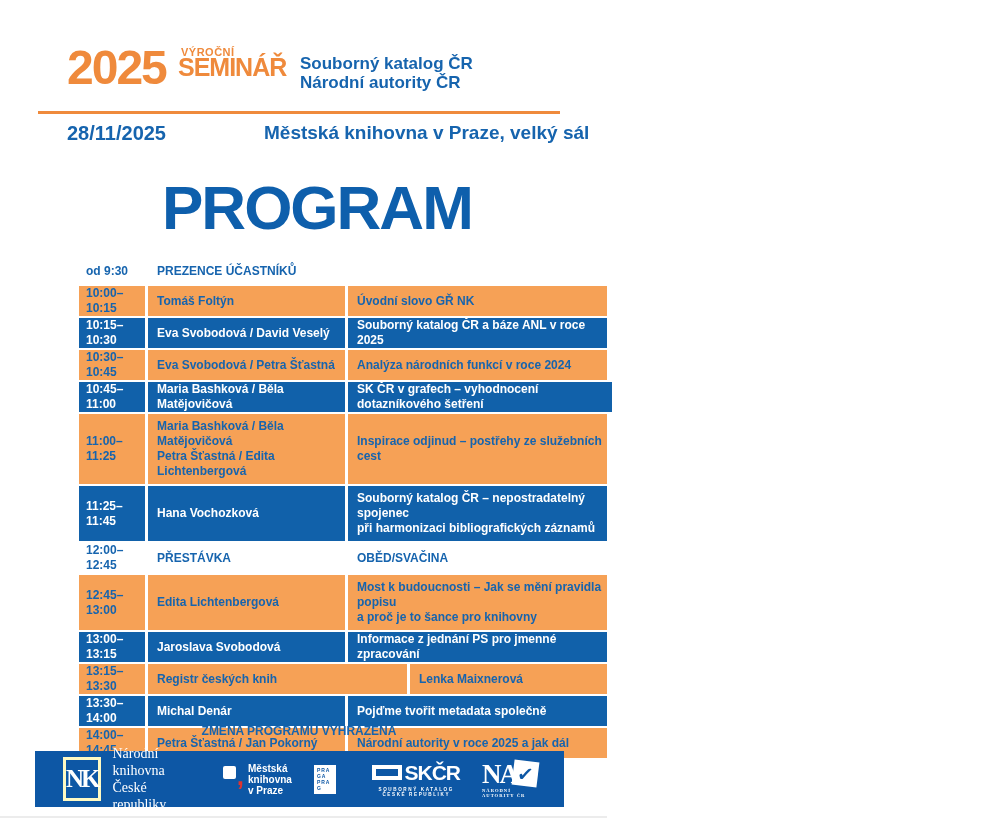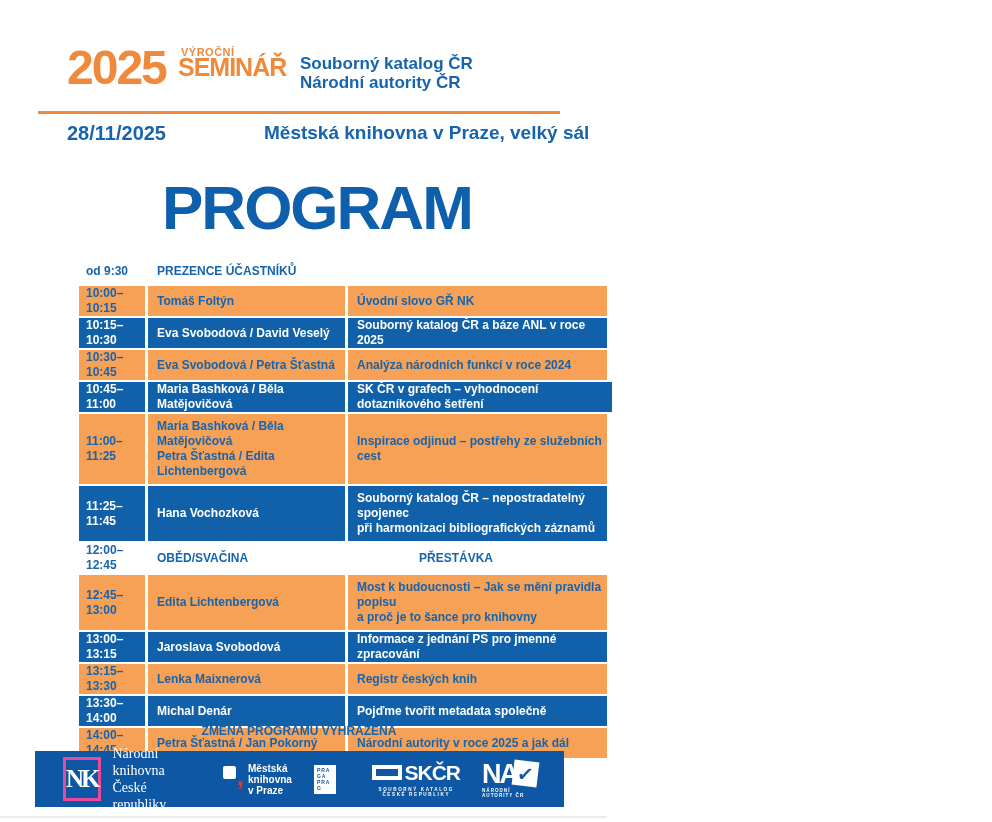--- a/index.html
+++ b/index.html
@@ -33,40 +33,40 @@
   .row.blue .cell{background:#1161AA;color:#fff;}
   .row.plain .cell{background:transparent;color:#1664AE;}
   .row.wide{margin-right:-5px;}
   .row .cell.pad{padding-top:5px;padding-bottom:5px;}
   
   .note{position:absolute;left:35px;top:724px;width:528px;text-align:center;
     font-size:12px;font-weight:bold;color:#1664AE;}
   .logo-bar{position:absolute;left:35px;top:751px;width:529px;height:56px;background:#0D57A5;
     display:flex;align-items:center;padding:0 26px 0 28px;box-sizing:border-box;color:#fff;}
   .lg{display:flex;align-items:center;}
-  .nk-box{width:42px;height:38px;border:3px solid #ec4899;display:flex;align-items:center;
+  .nk-box{width:42px;height:38px;border:3px solid #fef9c3;display:flex;align-items:center;
     justify-content:center;font-family:"Liberation Serif",serif;font-size:25px;
     font-weight:bold;color:#fff;letter-spacing:-3px;}
   .nk-text{font-family:"Liberation Serif",serif;font-size:14px;line-height:17px;
     margin-left:12px;color:#fff;}
   .mk{margin-left:38px;}
   .mk-mark{width:13px;height:13px;background:#fff;border-radius:2px;margin-top:-14px;}
   .mk-comma{color:#E0342F;font-size:26px;font-weight:bold;line-height:10px;margin:-6px 4px 0 1px;}
   .mk-text{font-size:10px;line-height:11px;font-weight:bold;color:#fff;}
   .prague-box{margin-left:22px;width:29px;height:29px;background:#fff;display:flex;
     flex-direction:column;align-items:flex-start;justify-content:center;padding-left:3px;
     box-sizing:border-box;}
   .prague-box div{font-size:5px;line-height:6px;font-weight:bold;color:#0D57A5;letter-spacing:1px;}
   .skcr{margin-left:36px;display:flex;flex-direction:column;align-items:center;}
   .skcr-top{display:flex;align-items:center;}
   .skcr-frame{width:30px;height:15px;border:4px solid #fff;box-sizing:border-box;margin-right:2px;}
   .skcr-abbr{font-size:21px;font-weight:bold;letter-spacing:-1px;color:#fff;}
   .skcr-cap{margin-top:2px;font-size:4.6px;line-height:5.5px;font-weight:bold;
     letter-spacing:1.6px;color:#fff;text-align:center;}
-  .na{margin-left:22px;display:flex;flex-direction:column;}
+  .na{margin-left:22px;display:flex;flex-direction:column;font-family:Liberation Serif, serif;}
   .na-top{display:flex;align-items:center;}
   .na-abbr{font-size:27px;font-weight:bold;letter-spacing:-2px;color:#fff;line-height:26px;}
   .na-check{width:25px;height:25px;background:#fff;transform:rotate(7deg);margin-left:-4px;
     display:flex;align-items:center;justify-content:center;color:#0D57A5;
     font-size:20px;font-weight:bold;}
   .na-cap{font-size:4.6px;letter-spacing:1px;font-weight:bold;color:#fff;margin-top:1px;}
   .page-edge{position:absolute;left:0;top:816px;width:607px;height:2px;background:#ECECEC;}
 </style>
 </head>
 <body>
@@ -119,38 +119,38 @@
         <div class="cell topic">Inspirace odjinud – postřehy ze služebních cest</div>
       </div>
       <div class="row blue">
         <div class="cell time">11:25–11:45</div>
         <div class="cell speaker">Hana Vochozková</div>
         <div class="cell topic pad">Souborný katalog ČR – nepostradatelný spojenec
 při harmonizaci bibliografických záznamů</div>
       </div>
       <div class="row plain">
         <div class="cell time">12:00–12:45</div>
+        <div class="cell speaker">PŘESTÁVKA</div>
         <div class="cell topic">OBĚD/SVAČINA</div>
-        <div class="cell speaker">PŘESTÁVKA</div>
       </div>
       <div class="row orange">
         <div class="cell time">12:45–13:00</div>
         <div class="cell speaker">Edita Lichtenbergová</div>
         <div class="cell topic pad">Most k budoucnosti – Jak se mění pravidla popisu
 a proč je to šance pro knihovny</div>
       </div>
       <div class="row blue">
         <div class="cell time">13:00–13:15</div>
         <div class="cell speaker">Jaroslava Svobodová</div>
         <div class="cell topic">Informace z jednání PS pro jmenné zpracování</div>
       </div>
       <div class="row orange">
         <div class="cell time">13:15–13:30</div>
+        <div class="cell topic">Registr českých knih</div>
         <div class="cell speaker">Lenka Maixnerová</div>
-        <div class="cell topic">Registr českých knih</div>
       </div>
       <div class="row blue">
         <div class="cell time">13:30–14:00</div>
         <div class="cell speaker">Michal Denár</div>
         <div class="cell topic">Pojďme tvořit metadata společně</div>
       </div>
       <div class="row orange">
         <div class="cell time">14:00–14:45</div>
         <div class="cell speaker">Petra Šťastná / Jan Pokorný</div>
         <div class="cell topic">Národní autority v roce 2025 a jak dál</div>

